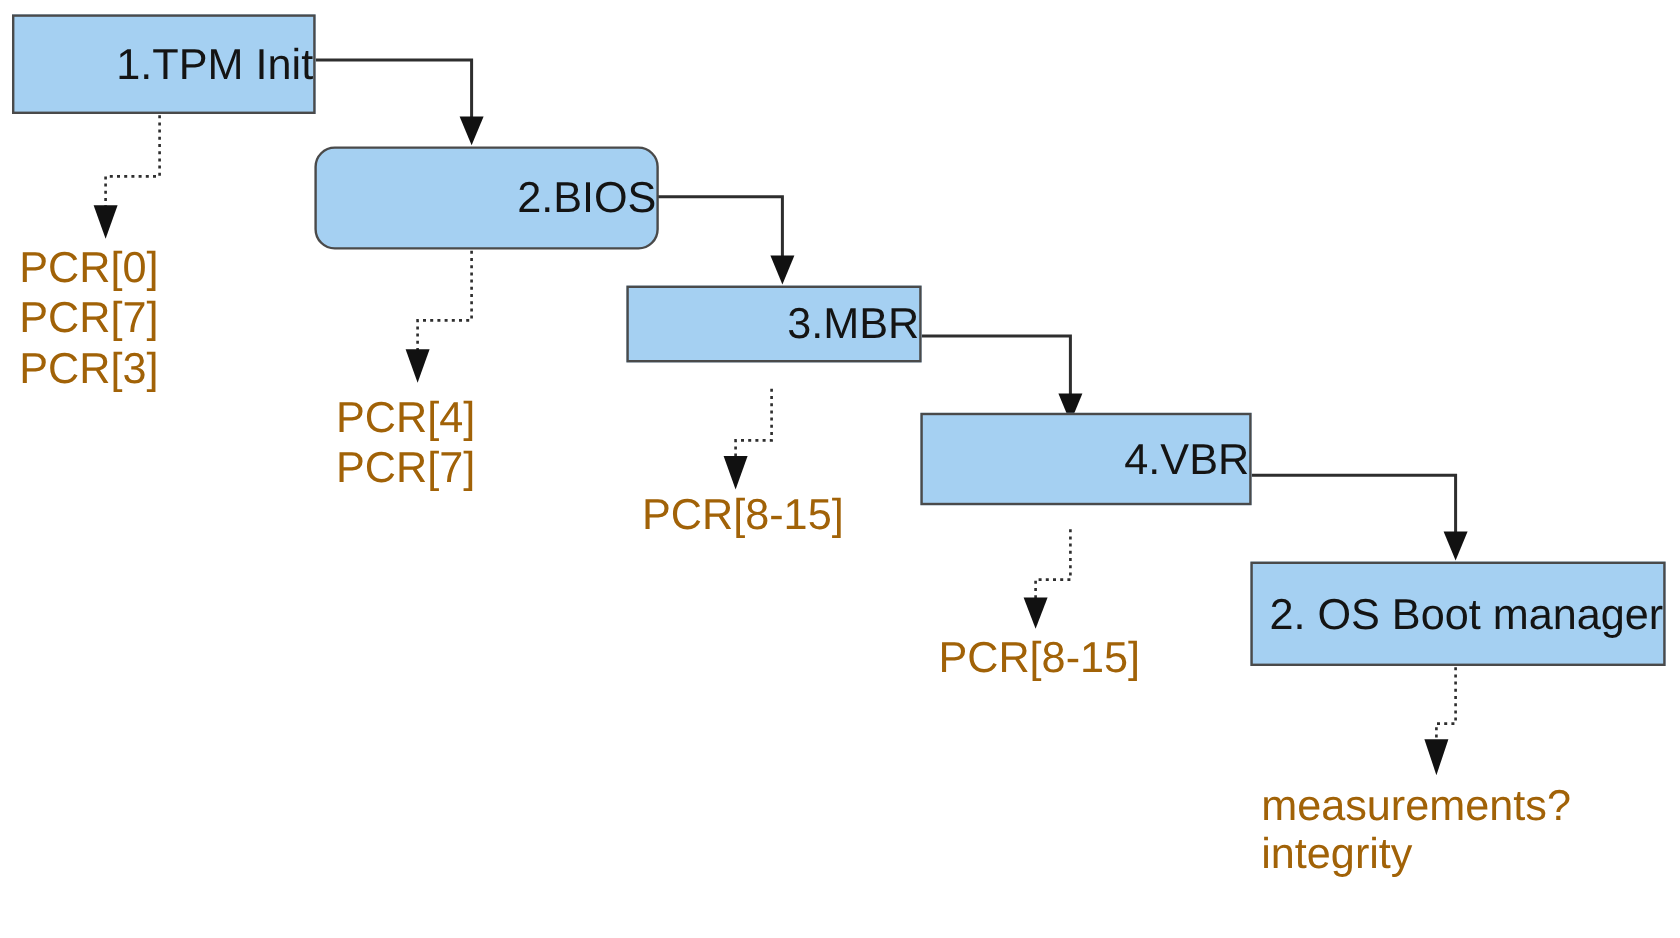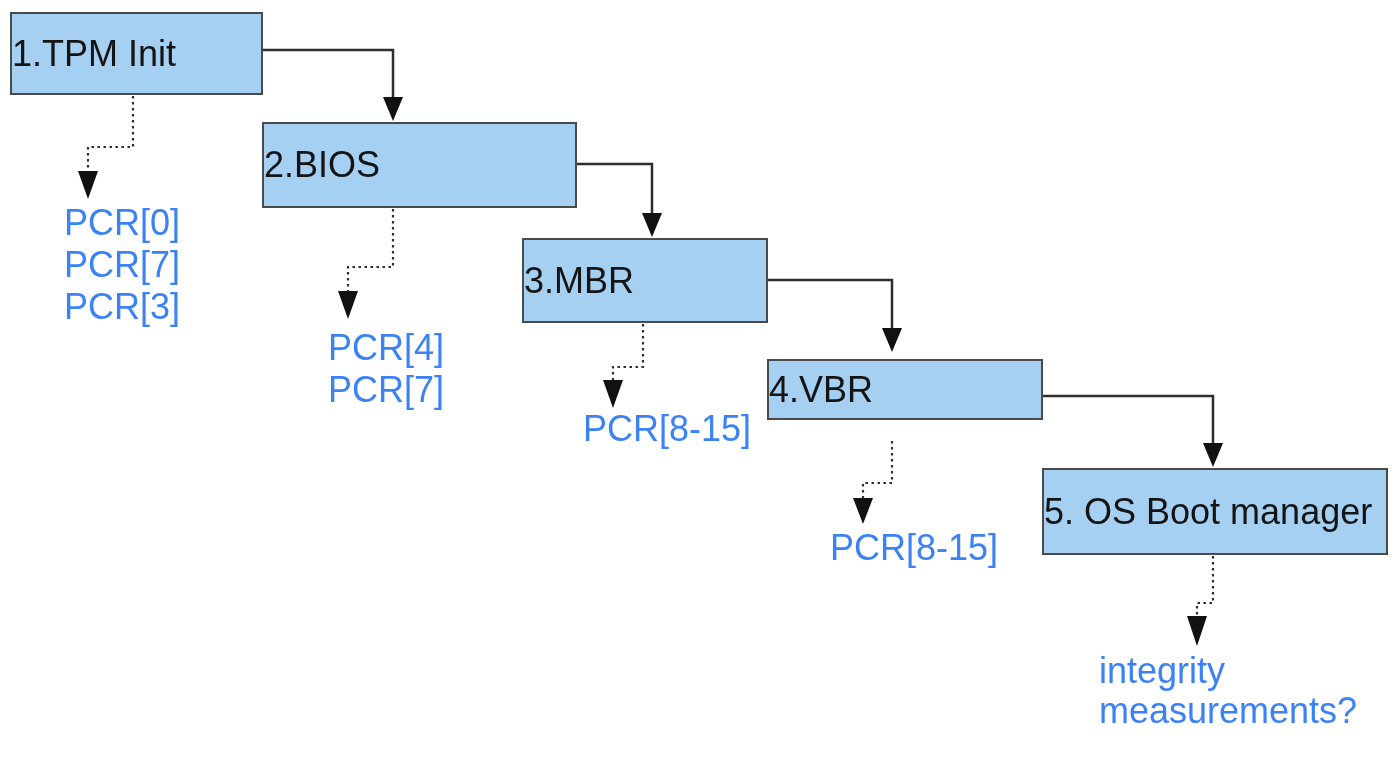--- a/index.html
+++ b/index.html
@@ -22,37 +22,36 @@
     width: 1400px;
     height: 782px;
   }
   .node {
     position: absolute;
     box-sizing: border-box;
     background: #a5d0f2;
     border: 2.5px solid #4a4a4a;
     display: flex;
     align-items: center;
-    justify-content: flex-start;
+    justify-content: flex-end;
     font-size: 36px;
     color: #141414;
     white-space: nowrap;
   }
   .node-1 { left: 10px;   top: 12px;  width: 253px; height: 83px; }
-  .node-2 { left: 262px;  top: 122px; width: 315px; height: 86px; }
-  .node-3 { left: 522px;  top: 238px; width: 246px; height: 85px; }
-  .node-4 { left: 767px;  top: 359px; width: 276px; height: 61px; }
+  .node-2 { left: 262px;  top: 122px; width: 287px; height: 86px; border-radius: 17px; }
+  .node-3 { left: 522px;  top: 238px; width: 246px; height: 64px; }
+  .node-4 { left: 767px;  top: 344px; width: 276px; height: 77px; }
   .node-5 { left: 1042px; top: 468px; width: 346px; height: 87px; }
   .annot {
     position: absolute;
     font-size: 36px;
-    color: #3b82f6;
+    color: #a16207;
     line-height: 42px;
     white-space: nowrap;
-    margin-left: 48px;
   }
   .annot-1 { left: 16px;   top: 202px; }
   .annot-2 { left: 280px;  top: 327px; }
   .annot-3 { left: 535px;  top: 408px; }
   .annot-4 { left: 782px;  top: 527px; }
   .annot-5 { left: 1051px; top: 651px; line-height: 40px; }
   .solid-line {
     fill: none;
     stroke: #2e2e2e;
     stroke-width: 2.5;
@@ -120,36 +119,36 @@
   <div class="node node-2">
     <span>2.BIOS</span>
   </div>
   <div class="node node-3">
     <span>3.MBR</span>
   </div>
   <div class="node node-4">
     <span>4.VBR</span>
   </div>
   <div class="node node-5">
-    <span>5. OS Boot manager</span>
+    <span>2. OS Boot manager</span>
   </div>
 
   <div class="annot annot-1">
     <div>PCR[0]</div>
     <div>PCR[7]</div>
     <div>PCR[3]</div>
   </div>
   <div class="annot annot-2">
     <div>PCR[4]</div>
     <div>PCR[7]</div>
   </div>
   <div class="annot annot-3">
     <div>PCR[8-15]</div>
   </div>
   <div class="annot annot-4">
     <div>PCR[8-15]</div>
   </div>
   <div class="annot annot-5">
+    <div>measurements?</div>
     <div>integrity</div>
-    <div>measurements?</div>
   </div>
 
 </div>
 
 </body></html>

